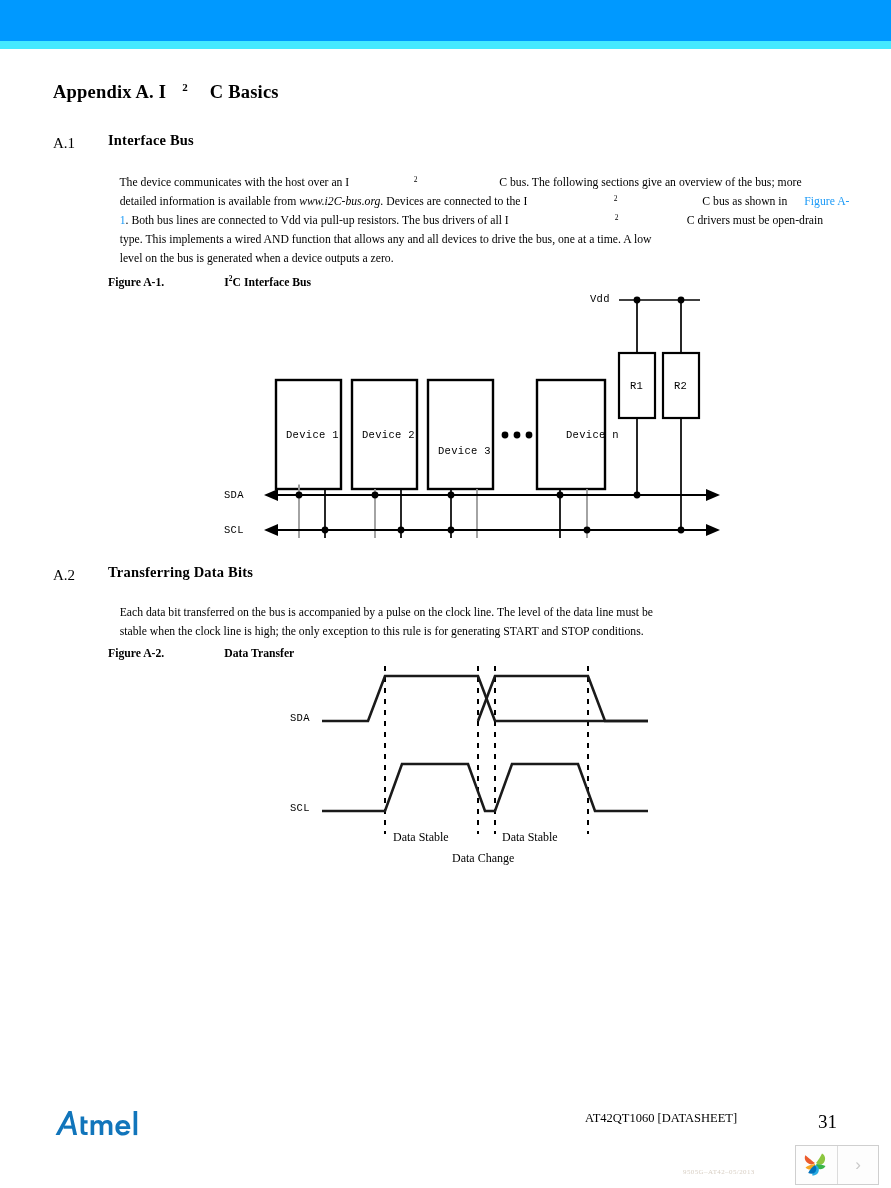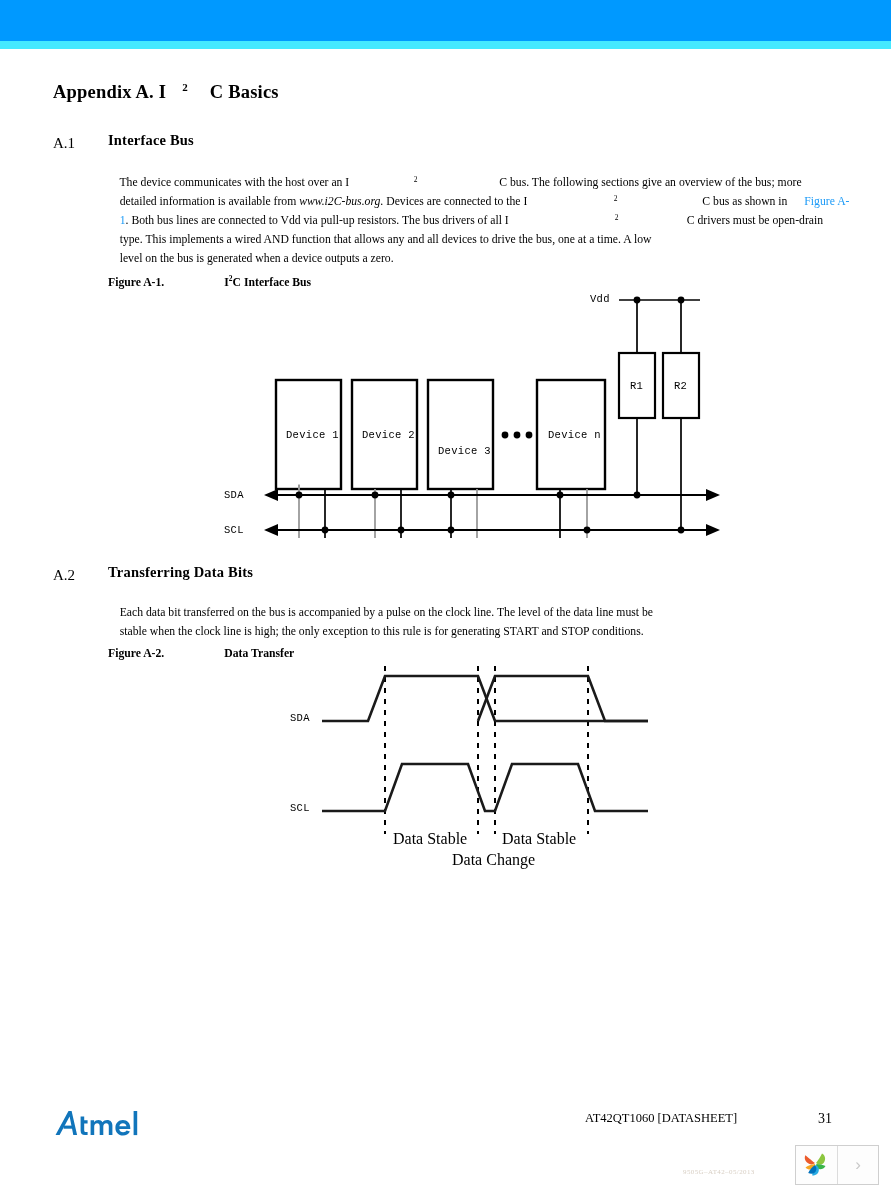--- a/index.html
+++ b/index.html
@@ -72,39 +72,39 @@
   }
 
   
   #figure-wave { position: absolute; left: 280px; top: 605px; width: 400px; height: 230px; }
   #figure-wave .wv-label {
     position: absolute; font-family: "Liberation Mono", monospace;
     font-size: 10.5px; color: #000; letter-spacing: .3px;
   }
   #figure-wave .wv-cap {
     position: absolute; font-family: "Liberation Serif", serif;
-    font-size: 16px; color: #000; white-space: nowrap;
+    font-size: 12px; color: #000; white-space: nowrap;
   }
 
   
   #footer-logo {
     position: absolute; left: 55px; top: 1108px;
     width: 95px; height: 32px;
   }
   #footer-doc {
     position: absolute; left: 585px; top: 1111px;
     font-size: 12.5px; color: #000; white-space: nowrap;
   }
   #footer-code {
     position: absolute; left: 683px; top: 1128px;
     font-size: 7px; color: #d8cfc4; letter-spacing: .4px; white-space: nowrap; margin-top: 40px;
   }
   #footer-page {
     position: absolute; left: 818px; top: 1111px;
-    font-size: 14px; color: #000;
+    font-size: 19px; color: #000;
   }
 
   
   #overlay-controls {
     position: absolute; left: 795px; top: 1145px;
     width: 84px; height: 40px; display: flex;
     border: 1px solid #cfcfcf; background: #fdfdfd;
   }
   #overlay-controls .ov-cell {
     width: 42px; height: 100%; display: flex;
@@ -237,21 +237,21 @@
       <circle cx="201" cy="241" r="3.4" fill="#000"></circle>
       <circle cx="251" cy="241" r="3.4" fill="#000"></circle>
       <circle cx="387" cy="241" r="3.4" fill="#000"></circle>
       <circle cx="481" cy="241" r="3.4" fill="#000"></circle>
     </svg>
 
     
     <div class="fig-label" style="left:86px;  top:140px;">Device 1</div>
     <div class="fig-label" style="left:162px; top:140px;">Device 2</div>
     <div class="fig-label" style="left:238px; top:156px;">Device 3</div>
-    <div class="fig-label" style="left:336px; top:140px;padding-left:12px;">Device n</div>
+    <div class="fig-label" style="left:354px; top:140px;padding-left:12px;">Device n</div>
     <div class="fig-label" style="left:430px; top:91px;">R1</div>
     <div class="fig-label" style="left:474px; top:91px;">R2</div>
     <div class="fig-label" style="left:390px; top:4px;">Vdd</div>
     <div class="fig-label" style="left:24px;  top:200px;">SDA</div>
     <div class="fig-label" style="left:24px;  top:235px;">SCL</div>
   </div>
 
   <div class="sec-num" style="left:53px; top:518px;">A.2</div>
   <div class="sec-head" style="left:108px; top:515px;">Transferring Data Bits</div>
 

